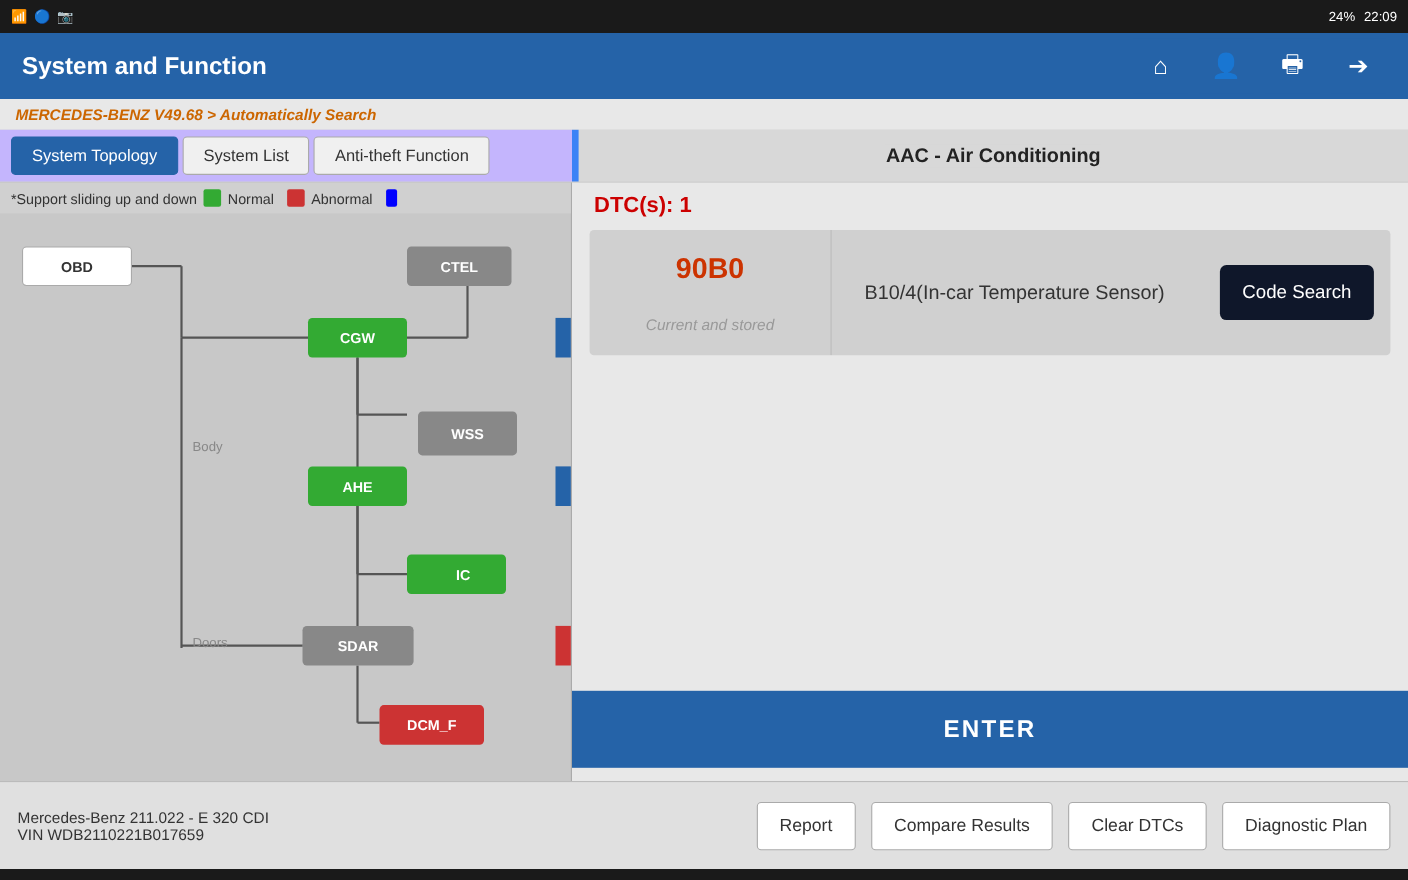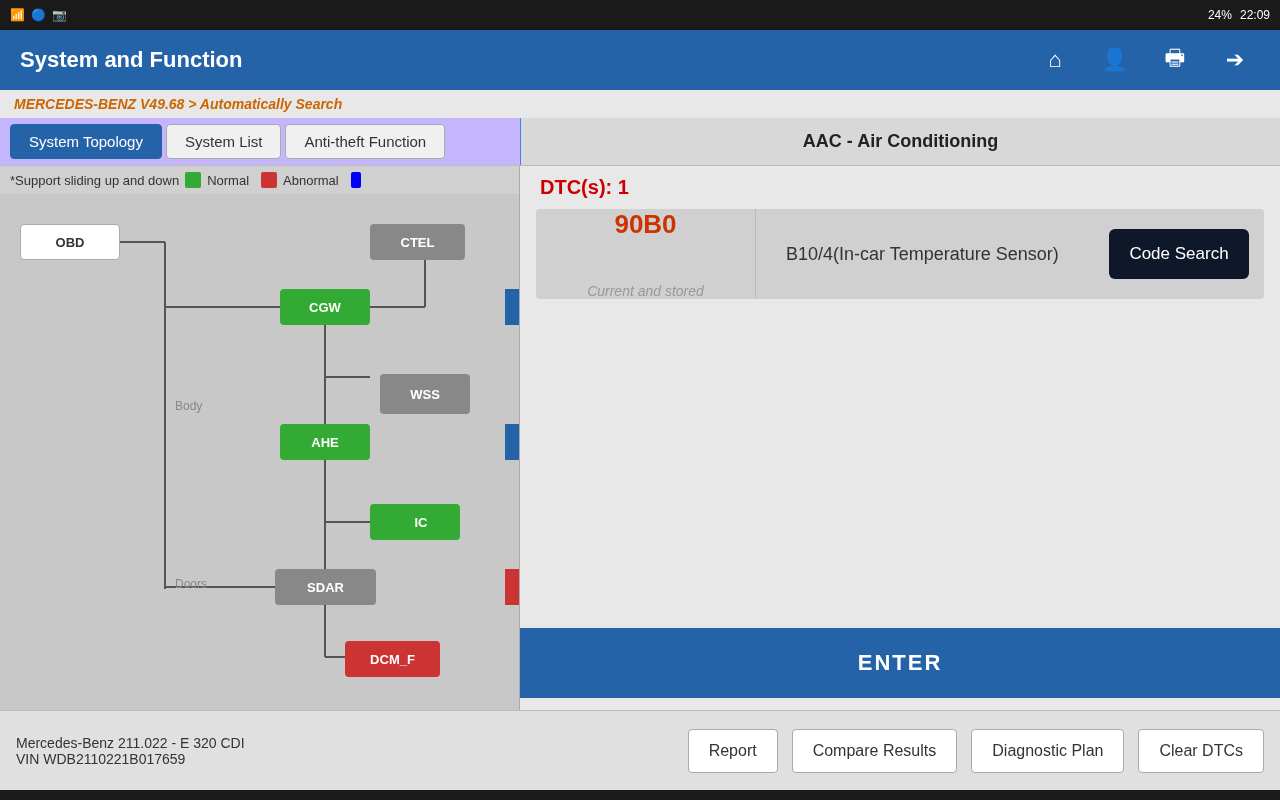--- a/index.html
+++ b/index.html
@@ -93,25 +93,25 @@
       padding: 10px 20px; font-size: 20px; color: #cc0000; font-weight: bold;
     }
 
     
     .dtc-row {
       margin: 0 16px; background: #d0d0d0; border-radius: 4px;
       display: flex; align-items: stretch; overflow: hidden;
     }
     .dtc-code-cell {
       width: 220px; display: flex; flex-direction: column;
-      align-items: center; justify-content: center; 
+      align-items: center; justify-content: center; padding: 20px;
       border-right: 1px solid #bbb;
     }
     .dtc-code { font-size: 26px; font-weight: bold; color: #cc3300; }
-    .dtc-status { font-size: 14px; color: #999; font-style: italic; margin-top: 43px; }
+    .dtc-status { font-size: 14px; color: #999; font-style: italic; margin-top: 27px; }
     .dtc-desc-cell {
       flex: 1; padding: 20px 30px; display: flex; align-items: center;
       font-size: 18px; color: #333;
     }
     .dtc-action-cell {
       width: 170px; display: flex; align-items: center; justify-content: center;
       padding: 15px;
     }
     .code-search-btn {
       background: #0f172a; color: white; border: none; border-radius: 6px;
@@ -186,21 +186,21 @@
 </div>
 
 <div class="breadcrumb">MERCEDES-BENZ V49.68 &gt; Automatically Search</div>
 
 <div style="display:flex; width:100%; background:#e0e0e0; border-bottom:1px solid #bbb;">
   <div class="tab-row" style="border-bottom:none; flex:0 0 520px;">
     <button class="tab-btn active">System Topology</button>
     <button class="tab-btn">System List</button>
     <button class="tab-btn">Anti-theft Function</button>
   </div>
-  <div style="flex:1; background:#d8d8d8; display:flex; align-items:center; justify-content:center; border-left:1px solid #3b82f6;">
+  <div style="flex:1; background:#d8d8d8; display:flex; align-items:center; justify-content:center; border-left:6px solid #3b82f6;">
     <span class="right-header" style="border:none; padding:0;">AAC - Air Conditioning</span>
   </div>
 </div>
 
 <div class="main-area">
 
   <div class="left-panel">
 
     <div class="legend-bar">
       <span>*Support sliding up and down</span>
@@ -284,22 +284,22 @@
 </div>
 
 <div class="bottom-bar">
   <div class="bottom-left">
     <div>Mercedes-Benz 211.022 - E 320 CDI</div>
     <div>VIN WDB2110221B017659</div>
   </div>
   <div class="bottom-right">
     <button class="action-btn">Report</button>
     <button class="action-btn">Compare Results</button>
+    <button class="action-btn">Clear DTCs</button>
     <button class="action-btn">Diagnostic Plan</button>
-    <button class="action-btn">Clear DTCs</button>
   </div>
 </div>
 
 <div class="nav-bar">
   <span class="nav-icon">◀</span>
   <span class="nav-icon">◯</span>
   <span class="nav-icon">□</span>
 </div>
 
 </body></html>

